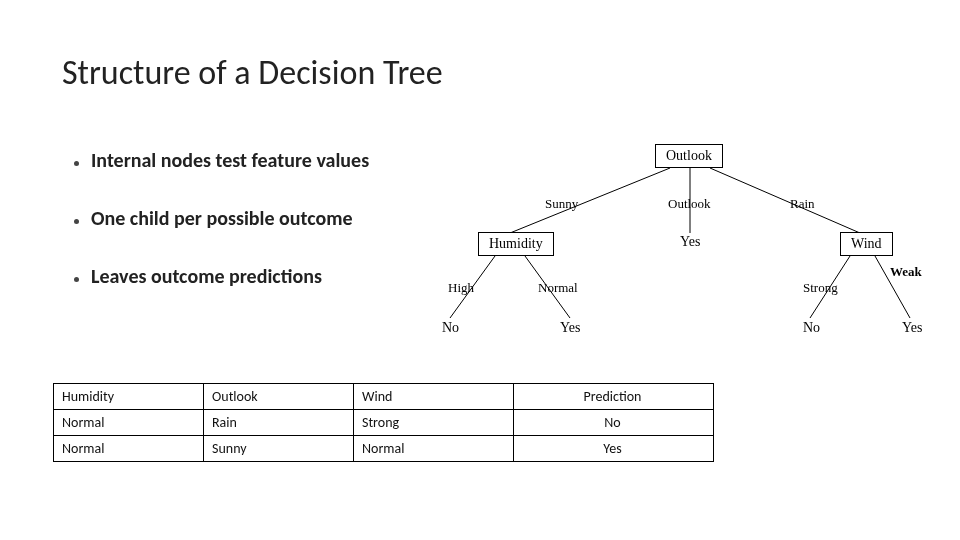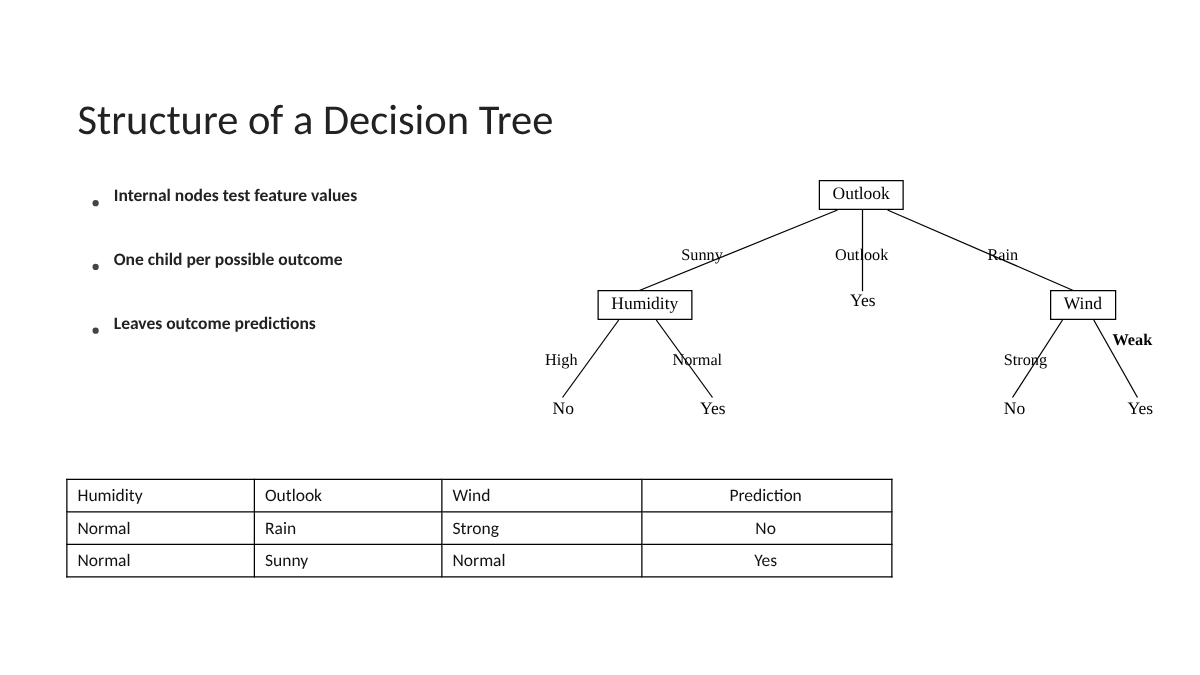--- a/index.html
+++ b/index.html
@@ -12,33 +12,32 @@
     position: relative;
     overflow: hidden;
   }
   .title {
     position: absolute;
     left: 62px;
     top: 52px;
     font-size: 34px;
     font-weight: 400;
     color: #222;
-    margin-top: 24px;
   }
   .bullets {
     position: absolute;
     left: 74px;
     top: 148px;
     width: 340px;
   }
   .bullet-row {
     display: flex;
-    align-items: flex-end;
+    align-items: center;
     margin-bottom: 34px;
-    font-size: 14px;
+    font-size: 20px;
     color: #222;
   }
   .bullet-dot {
     width: 5px;
     height: 5px;
     background: #444;
     border-radius: 50%;
     margin-top: 7px;
     margin-right: 12px;
     flex: 0 0 auto;
@@ -141,21 +140,21 @@
   <div class="node-box" style="left:225px; top:6px;">Outlook</div>
 
   <span class="edge-label" style="left:115px; top:58px;">Sunny</span>
   <span class="edge-label" style="left:238px; top:58px;">Outlook</span>
   <span class="edge-label" style="left:360px; top:58px;">Rain</span>
 
   <div class="node-box" style="left:48px; top:94px;">Humidity</div>
   <span class="node-text" style="left:250px; top:96px;">Yes</span>
   <div class="node-box" style="left:410px; top:94px;">Wind</div>
 
-  <span class="edge-label" style="left:6px; top:142px;">High</span>
+  <span class="edge-label" style="left:18px; top:142px;">High</span>
   <span class="edge-label" style="left:108px; top:142px;">Normal</span>
 
   <span class="node-text" style="left:12px; top:182px;">No</span>
   <span class="node-text" style="left:130px; top:182px;">Yes</span>
 
   <span class="edge-label" style="left:373px; top:142px;">Strong</span>
   <span class="edge-label" style="left:460px; top:126px;font-weight:bold;">Weak</span>
 
   <span class="node-text" style="left:373px; top:182px;">No</span>
   <span class="node-text" style="left:472px; top:182px;">Yes</span>

